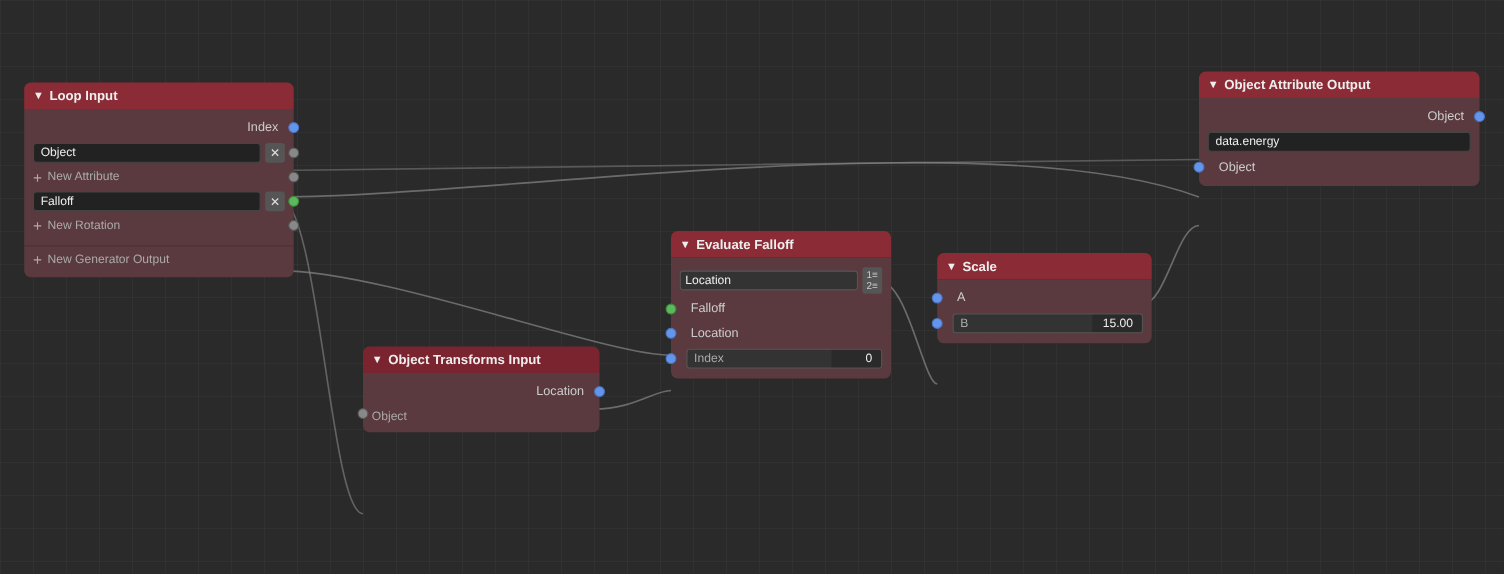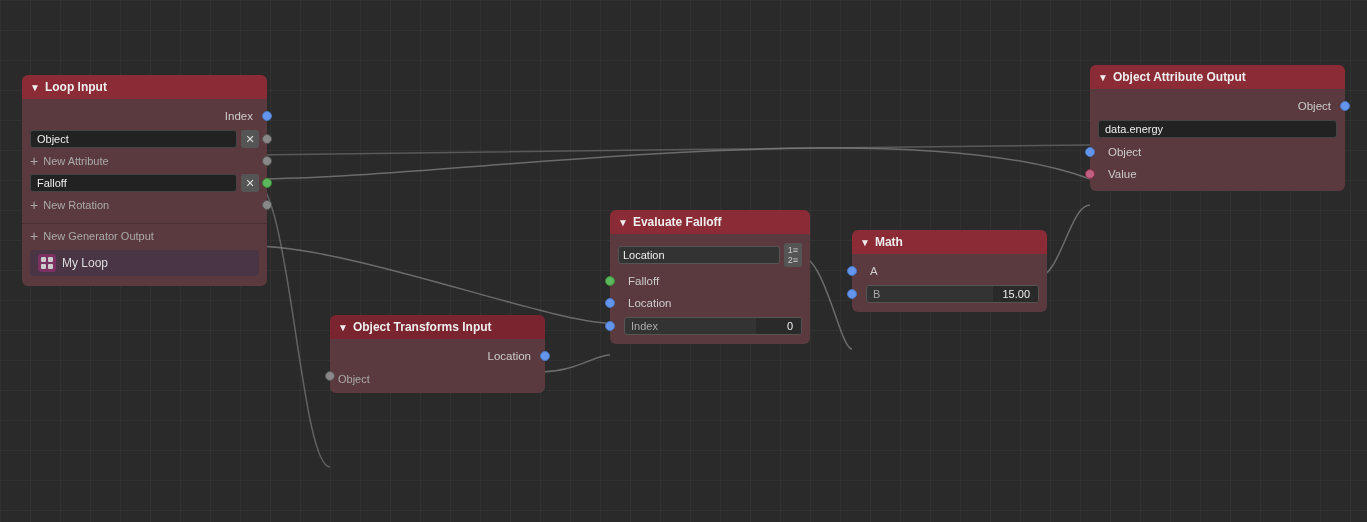--- a/index.html
+++ b/index.html
@@ -321,31 +321,20 @@
       <div class="socket socket-grey" style="position:absolute; right:-5px; width:10px; height:10px; border-radius:50%; background:#888; border:1.5px solid #555;"></div>
     </div>
     <div style="height:6px;"></div>
     <div class="divider"></div>
 
     <div class="add-row">
       <span class="plus-icon">+</span>
       <span>New Generator Output</span>
     </div>
 
-    <div class="loop-badge">
-      <div class="loop-badge-icon">
-        <svg width="14" height="14" viewBox="0 0 14 14">
-          <rect x="1" y="1" width="5" height="5" rx="1" fill="#ccc"></rect>
-          <rect x="8" y="1" width="5" height="5" rx="1" fill="#ccc"></rect>
-          <rect x="1" y="8" width="5" height="5" rx="1" fill="#ccc"></rect>
-          <rect x="8" y="8" width="5" height="5" rx="1" fill="#ccc"></rect>
-        </svg>
-      </div>
-      <span>My Loop</span>
-    </div>
   </div>
 </div>
 
 <div class="node" style="left:330px; top:315px; width:215px;">
   <div class="node-header header-dark-red">
     <span class="arrow">▼</span>
     <span>Object Transforms Input</span>
   </div>
   <div class="node-body body-dark">
 
@@ -395,21 +384,21 @@
         <span class="number-field-label">Index</span>
         <span class="number-field-value">0</span>
       </div>
     </div>
   </div>
 </div>
 
 <div class="node" style="left:852px; top:230px; width:195px;">
   <div class="node-header header-red">
     <span class="arrow">▼</span>
-    <span>Math</span>
+    <span>Scale</span>
   </div>
   <div class="node-body body-dark">
 
 
 
     <div class="node-row">
       <div class="socket socket-blue" style="position:absolute; left:-5px; top:50%; transform:translateY(-50%); width:10px; height:10px; border-radius:50%; background:#6495ed; border:1.5px solid #4a75c0;"></div>
       <span class="node-row-label node-row-label-left" style="padding-left:10px;">A</span>
     </div>
 
@@ -437,18 +426,14 @@
 
     <div class="node-input-row">
       <input type="text" class="node-input" value="data.energy" style="">
     </div>
 
     <div class="node-row">
       <div class="socket socket-blue" style="position:absolute; left:-5px; top:50%; transform:translateY(-50%); width:10px; height:10px; border-radius:50%; background:#6495ed; border:1.5px solid #4a75c0;"></div>
       <span class="node-row-label node-row-label-left" style="padding-left:10px;">Object</span>
     </div>
 
-    <div class="node-row">
-      <div class="socket socket-pink" style="position:absolute; left:-5px; top:50%; transform:translateY(-50%); width:10px; height:10px; border-radius:50%; background:#c06080; border:1.5px solid #8a3050;"></div>
-      <span class="node-row-label node-row-label-left" style="padding-left:10px;">Value</span>
-    </div>
   </div>
 </div>
 
 </body></html>

